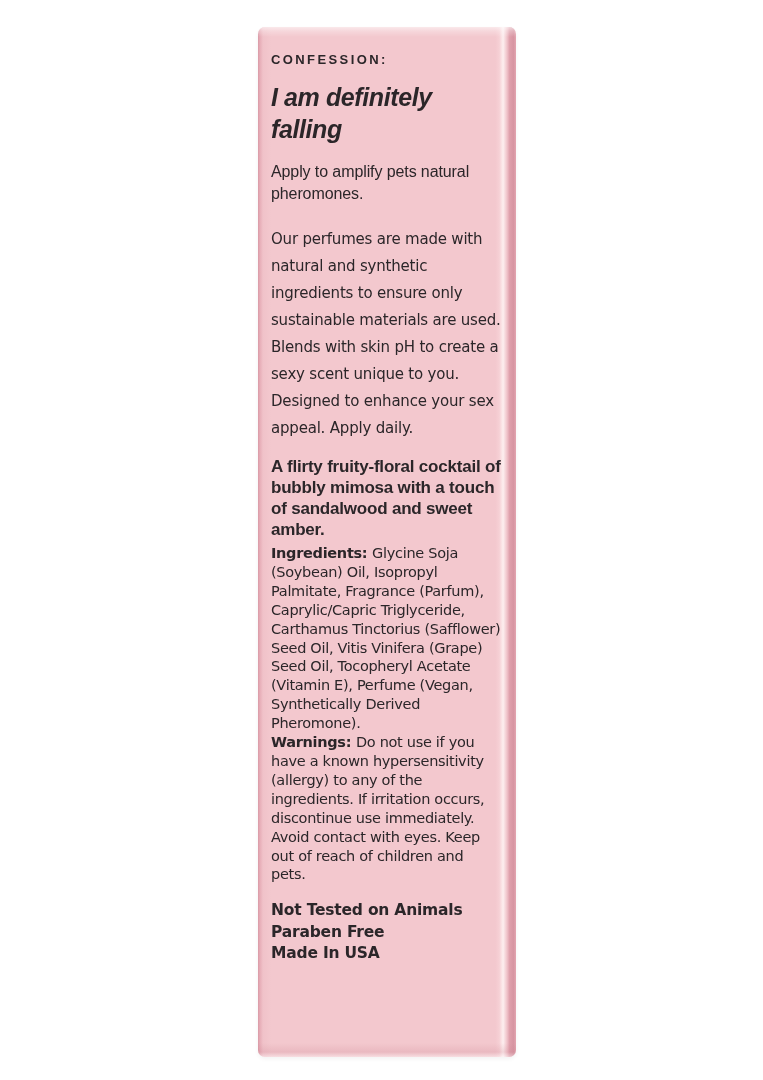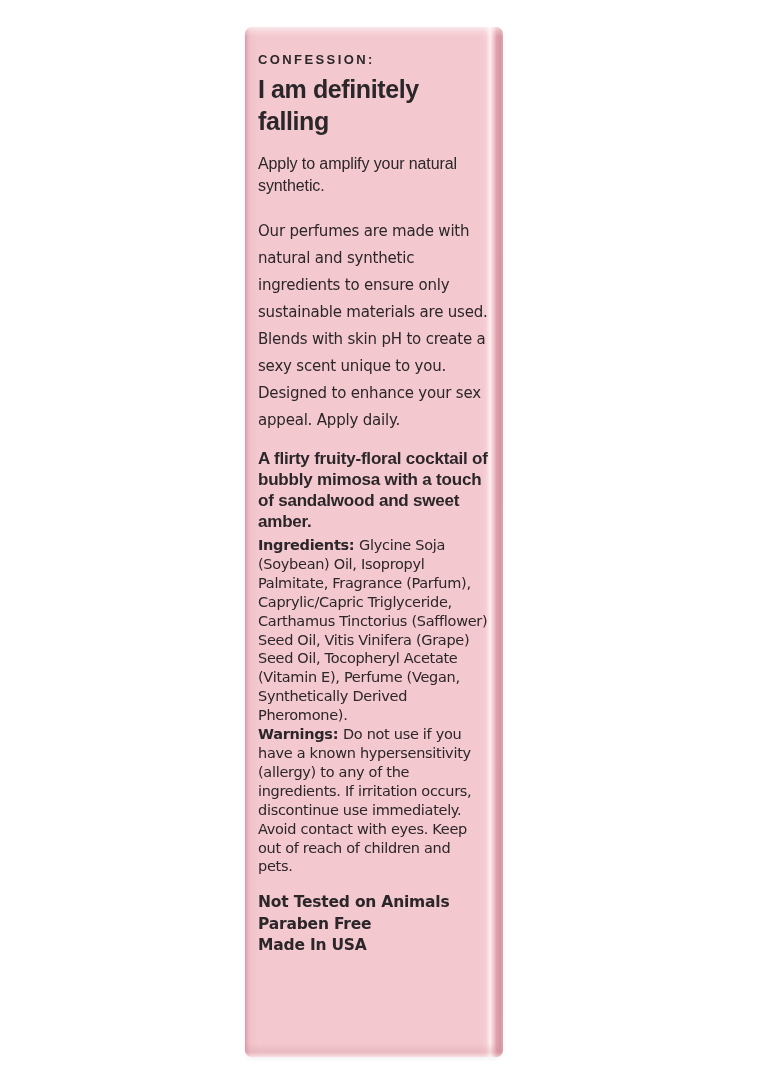--- a/index.html
+++ b/index.html
@@ -19,21 +19,21 @@
     position:relative;
     overflow:hidden;
   }
   .stage{
     position:absolute;
     inset:0;
     background:var(--bg);
   }
   .box{
     position:absolute;
-    left:245px;
+    left:258px;
     top:27px;
     width:258px;
     height:1030px;
     border-radius:7px;
     background:linear-gradient(90deg,
       #d99aa6 0px,
       #e7aeb8 2px,
       #f0c2c9 5px,
       var(--box-pink) 13px,
       var(--box-pink) 92%,
@@ -65,25 +65,26 @@
     width:100%;
     height:100%;
   }
   .eyebrow{
     font-size:13px;
     font-weight:bold;
     letter-spacing:2.4px;
     line-height:1;
   }
   .headline{
-    margin-top:7px;
+    margin-top:15px;
     font-size:25px;
     font-weight:bold;
     letter-spacing:-0.4px;
     line-height:32px;
+    font-style:italic;
   }
   .intro{margin-top:16px;}
   .intro p{
     font-size:16px;
     line-height:22px;
     letter-spacing:-0.1px;
     margin-bottom:9px;
     max-width:236px;
   }
   .description{
@@ -127,21 +128,21 @@
   <div class="box">
     <div class="panel-content">
 
       <div class="eyebrow">CONFESSION:</div>
 
       <div class="headline">
         <div>I am definitely falling</div>
       </div>
 
       <div class="intro">
-        <p>Apply to amplify your natural synthetic.</p>
+        <p>Apply to amplify pets natural pheromones.</p>
       </div>
 
       <div class="description">Our perfumes are made with natural and synthetic ingredients to ensure only sustainable materials are used. Blends with skin pH to create a sexy scent unique to you. Designed to enhance your sex appeal. Apply daily.</div>
 
       <div class="scent">A flirty fruity-floral cocktail of bubbly mimosa with a touch of sandalwood and sweet amber.</div>
 
       <div class="regulatory">
         <div><span class="label">Ingredients: </span><span>Glycine Soja (Soybean) Oil, Isopropyl Palmitate, Fragrance (Parfum), Caprylic/Capric Triglyceride, Carthamus Tinctorius (Safflower) Seed Oil, Vitis Vinifera (Grape) Seed Oil, Tocopheryl Acetate (Vitamin E), Perfume (Vegan, Synthetically Derived Pheromone).</span></div>
         <div><span class="label">Warnings: </span><span>Do not use if you have a known hypersensitivity (allergy) to any of the ingredients. If irritation occurs, discontinue use immediately. Avoid contact with eyes. Keep out of reach of children and pets.</span></div>
       </div>

